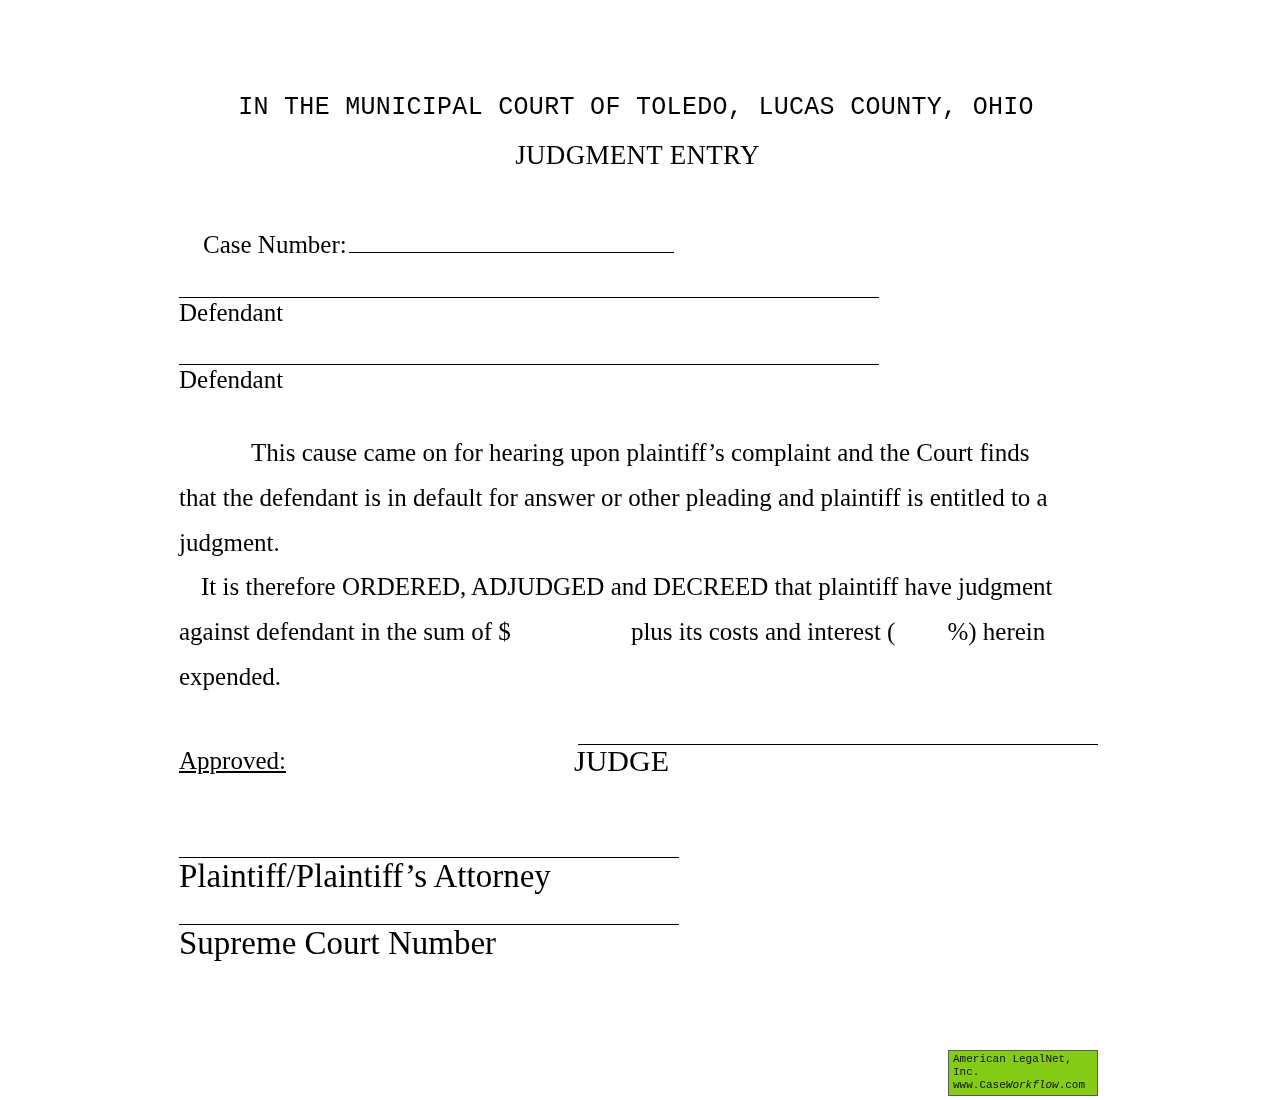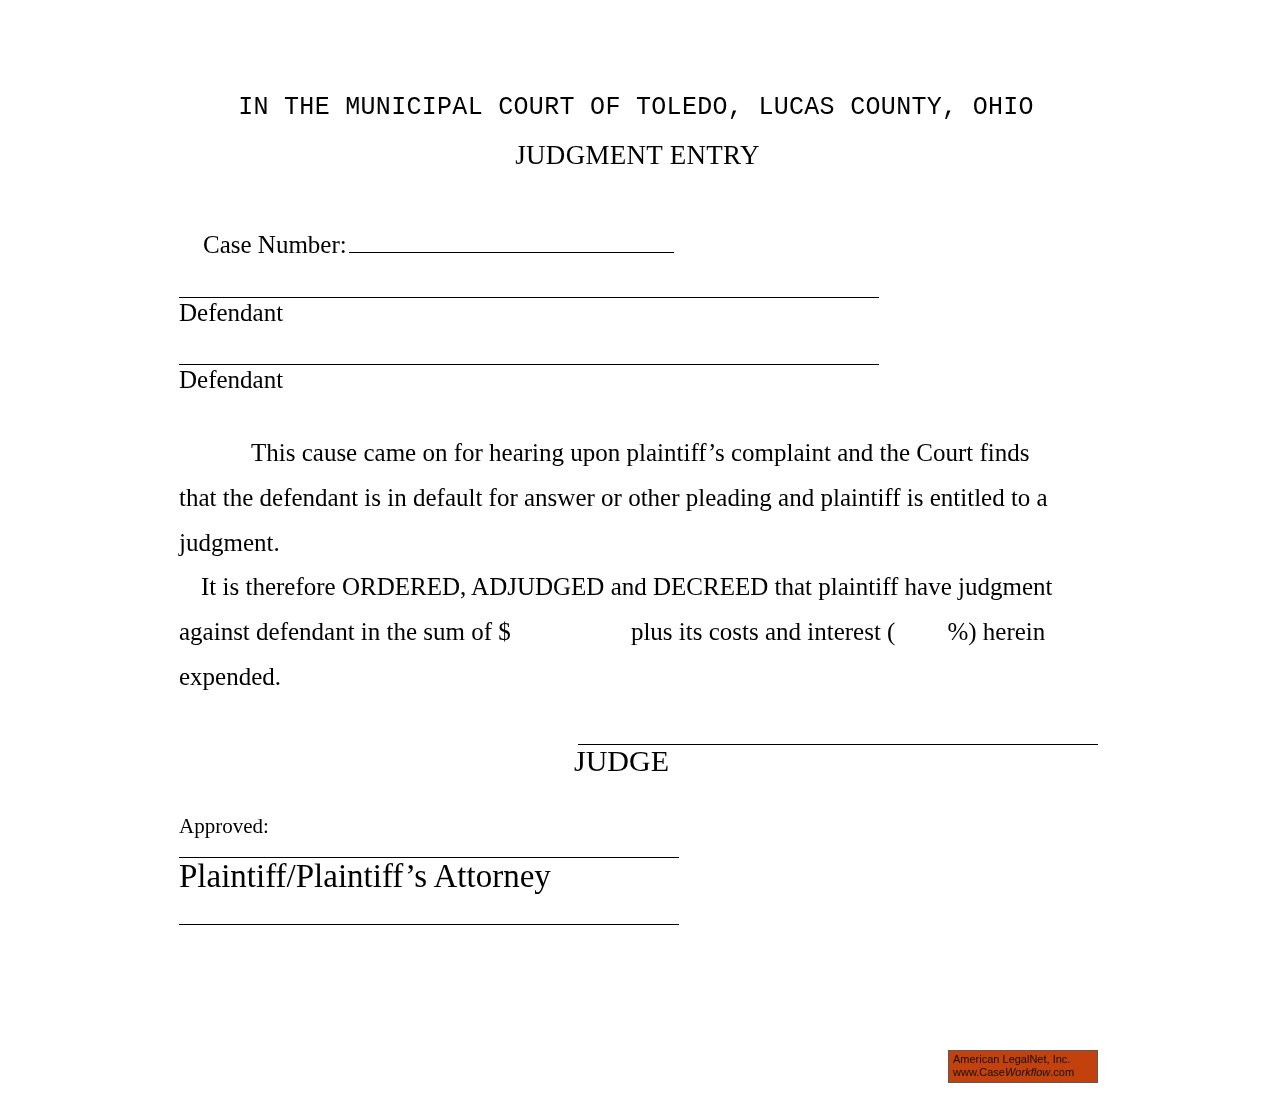--- a/index.html
+++ b/index.html
@@ -112,22 +112,23 @@
     position: absolute;
     left: 574px;
     top: 744px;
     font-size: 30px;
   }
 
   
   .approved-label {
     position: absolute;
     left: 179px;
-    top: 814px;
-    font-size: 21px;
+    top: 747px;
+    font-size: 25px;
+    text-decoration: underline;
   }
   .sig-rule {
     position: absolute;
     left: 179px;
     width: 500px;
     border-bottom: 1.6px solid #000;
     height: 0;
   }
   .sig-rule.attorney { top: 857px; }
   .sig-rule.supreme  { top: 924px; }
@@ -139,23 +140,23 @@
   .sig-label.attorney { top: 858px; }
   .sig-label.supreme  { top: 925px; }
 
   
   .stamp {
     position: absolute;
     left: 948px;
     top: 1050px;
     width: 150px;
     border: 1px solid #5a5a5a;
-    background: #c2410c;
+    background: #84cc16;
     padding: 2px 4px 3px 4px;
-    font-family: Liberation Sans, sans-serif;
+    font-family: Liberation Mono, monospace;
     font-size: 11px;
     line-height: 13px;
     color: #111;
     box-sizing: border-box;
   }
   .stamp .line2 i { font-style: italic; }
 </style>
 </head>
 <body>
 
@@ -184,19 +185,20 @@
 
   <div class="judge-rule"></div>
   <div class="judge-label">JUDGE</div>
 
   <div class="approved-label">Approved:</div>
 
   <div class="sig-rule attorney"></div>
   <div class="sig-label attorney">Plaintiff/Plaintiff’s Attorney</div>
 
   <div class="sig-rule supreme"></div>
+  <div class="sig-label supreme">Supreme Court Number</div>
 
   <div class="stamp">
     <div class="line1">American LegalNet, Inc.</div>
     <div class="line2"><span>www.Case</span><i>Workflow</i><span>.com</span></div>
   </div>
 
 </div>
 
 </body></html>

